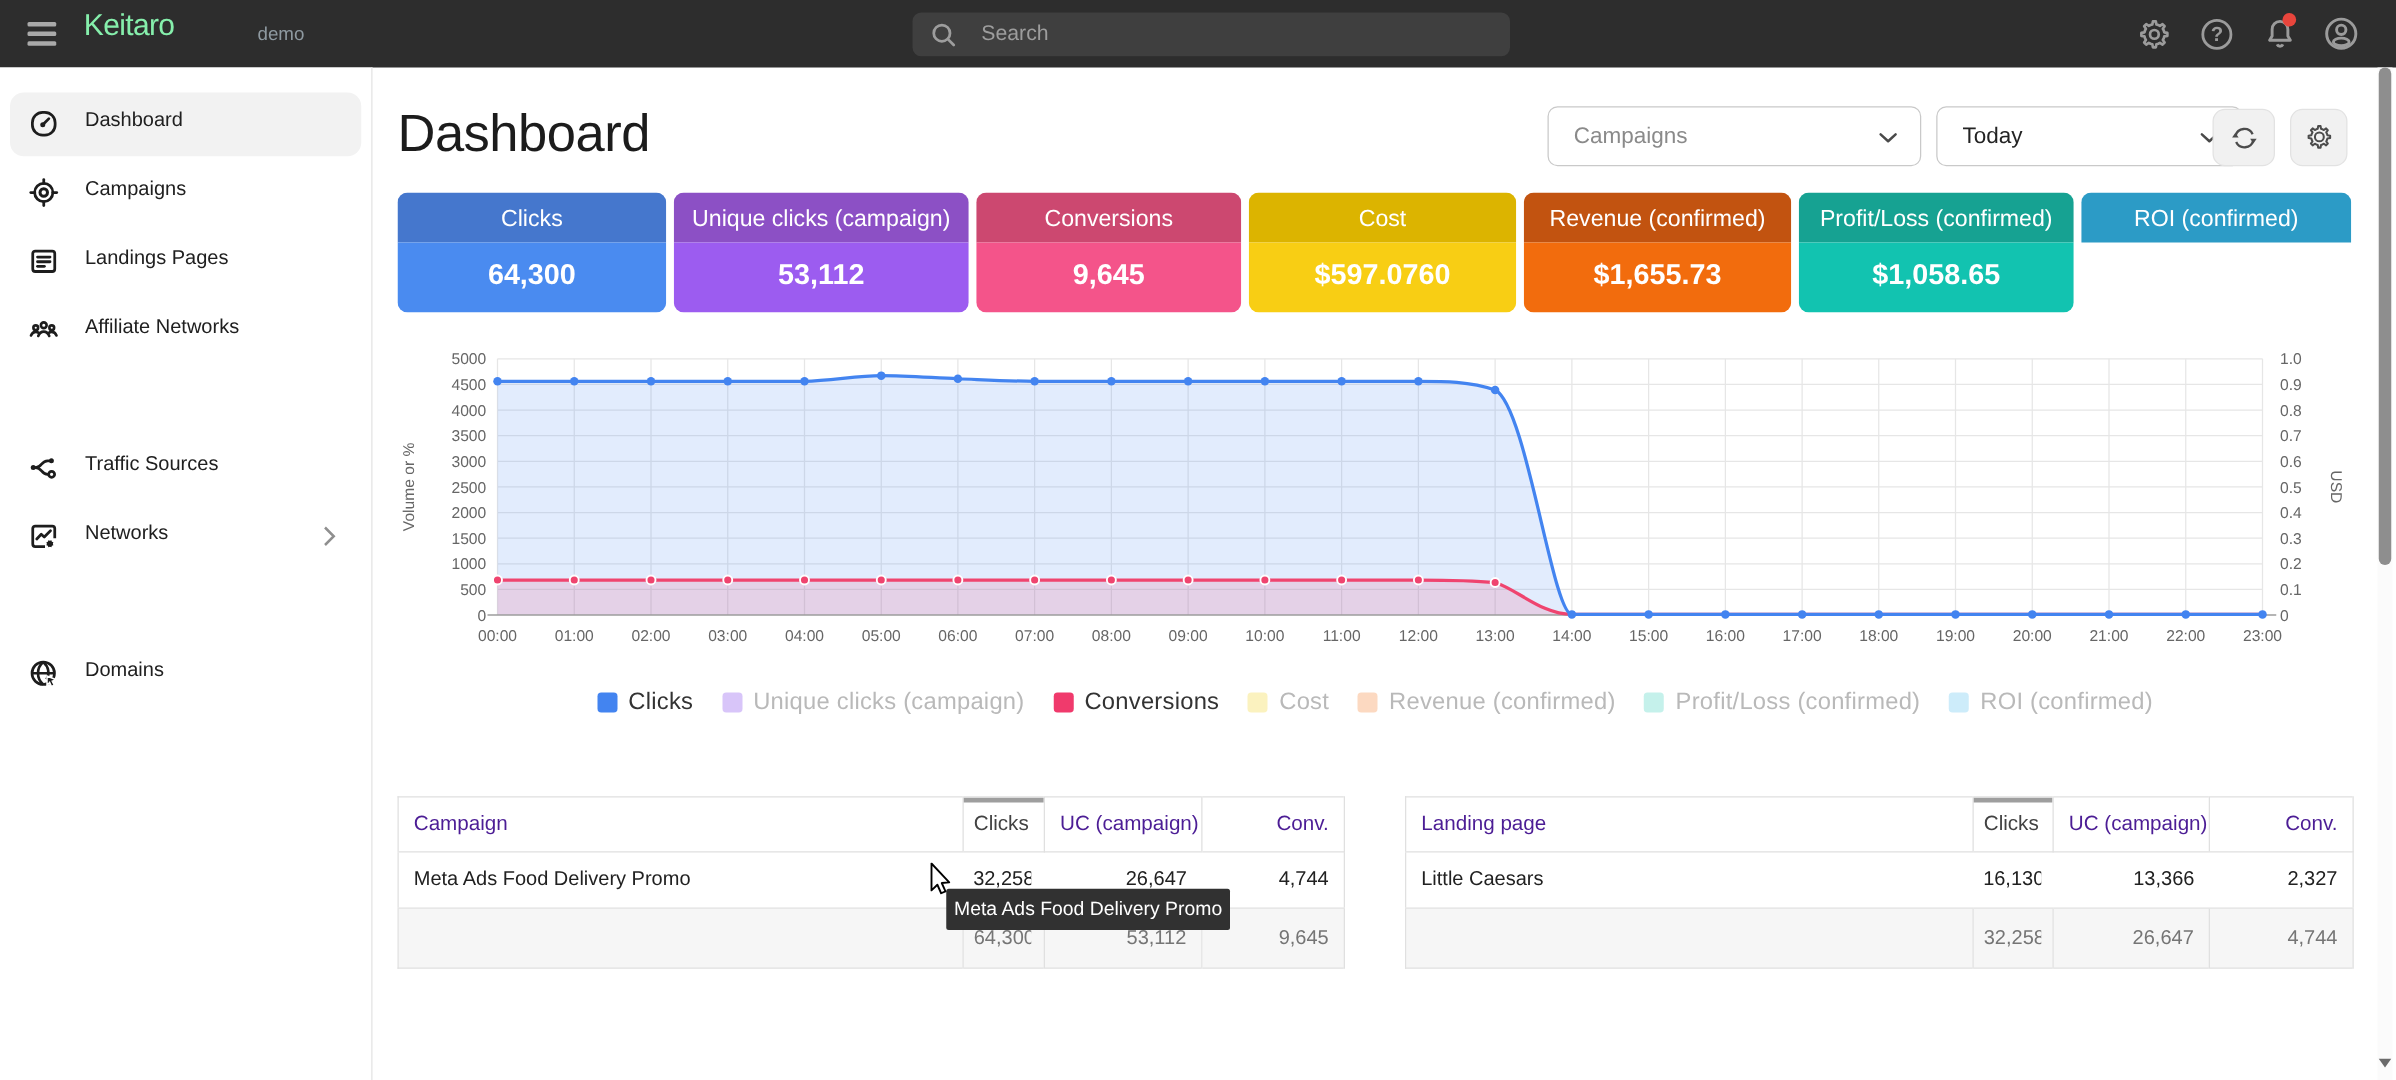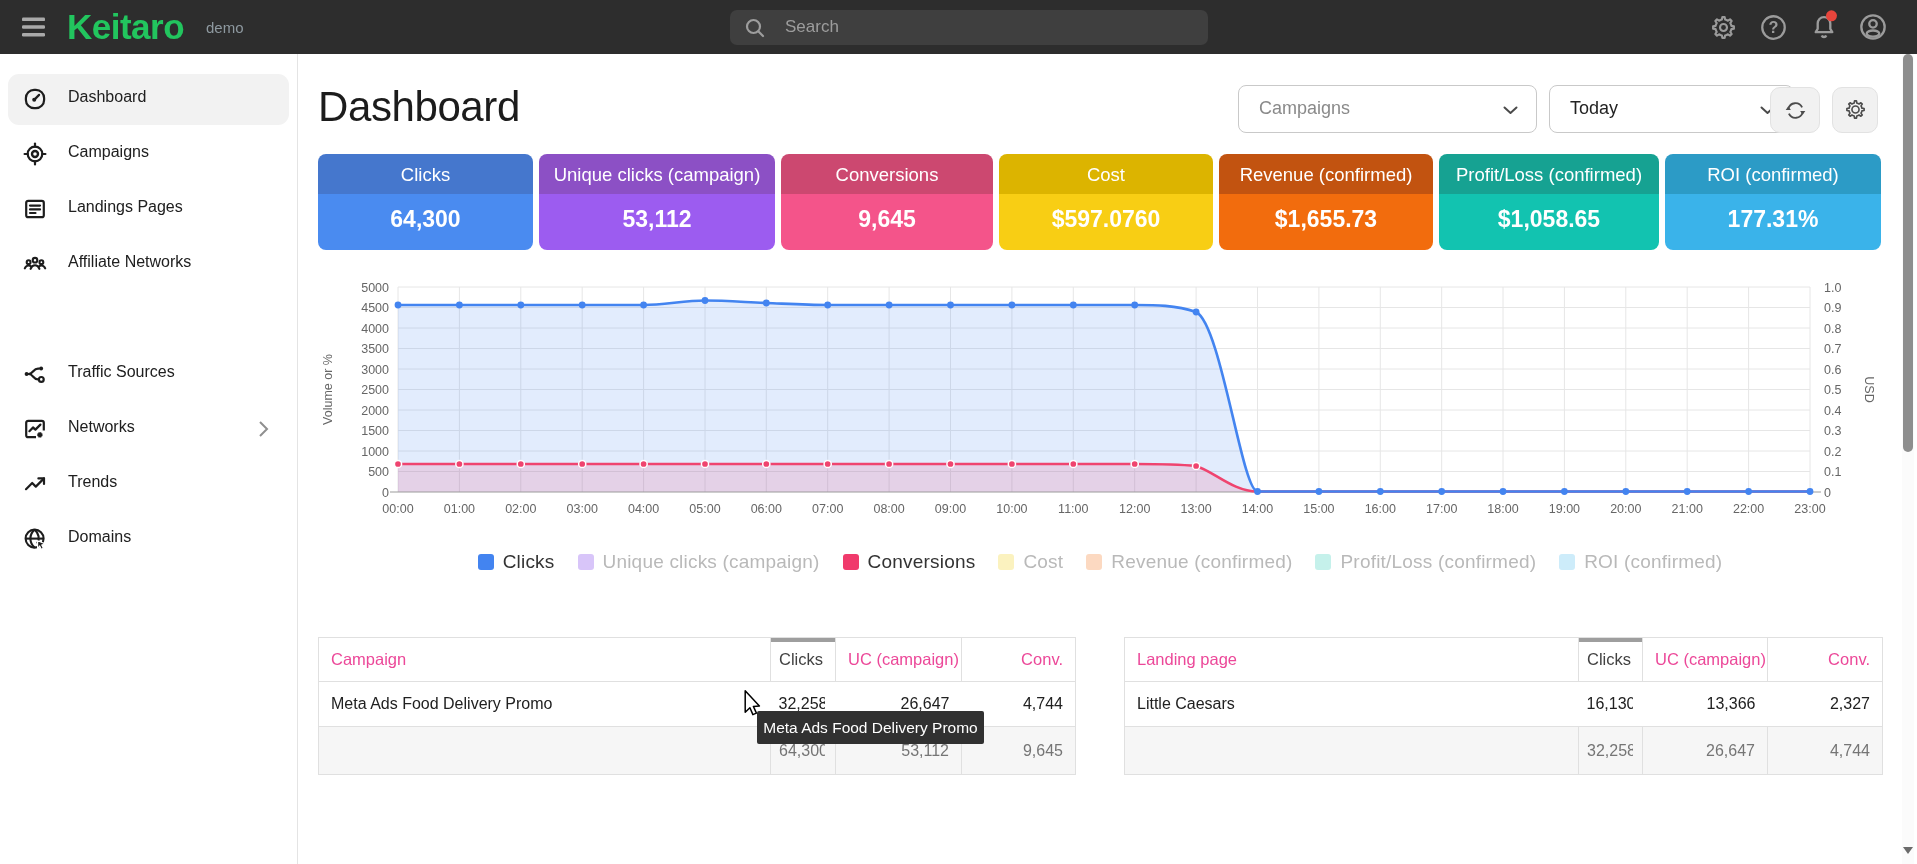--- a/index.html
+++ b/index.html
@@ -1,19 +1,19 @@
 <!DOCTYPE html>
 <html><head><meta charset="utf-8">
 <style>
 *{margin:0;padding:0;box-sizing:border-box}
 html,body{width:1917px;height:864px;overflow:hidden;background:#fff;font-family:"Liberation Sans",sans-serif;position:relative}
 .abs{position:absolute}
 
 #topbar{position:absolute;left:0;top:0;width:1917px;height:54px;background:#2d2d2d}
-#logo{position:absolute;left:67px;top:7px;font-size:35px;font-weight:bold;color:#22c55e;letter-spacing:-0.5px}
+#logo{position:absolute;left:67px;top:7px;font-size:24px;font-weight:normal;color:#86efac;letter-spacing:-0.5px}
 #demo{position:absolute;left:206px;top:19px;font-size:15px;color:#8e99a0}
 #search{position:absolute;left:730px;top:10px;width:478px;height:35px;background:#3f3f3f;border-radius:7px}
 #search span{position:absolute;left:55px;top:7px;font-size:17px;color:#9d9d9d}
 
 #sidebar{position:absolute;left:0;top:54px;width:298px;height:810px;background:#fff;border-right:1px solid #e4e4e4}
 .mi{position:absolute;left:8px;width:281px;height:51px}
 .mi .txt{position:absolute;left:60px;top:14px;font-size:16px;color:#202020}
 .mi .ic{position:absolute;left:15px;top:13px;width:24px;height:24px}
 .mi.act{background:#f2f2f2;border-radius:11px}
 
@@ -28,21 +28,21 @@
 
 #legend{position:absolute;left:318px;top:551px;width:1564px;display:flex;justify-content:center;gap:23px}
 .li{display:flex;align-items:center;gap:9px;font-size:19px;letter-spacing:0.2px;height:22px}
 .li .sq{width:16px;height:16px;border-radius:3px}
 .li.on{color:#333}
 .li.off{color:#b9b9b9}
 
 table{border-collapse:collapse;table-layout:fixed;font-size:16px;color:#212121;background:#fff}
 table{border:1px solid #e0e0e0}
 th,td{font-weight:400;white-space:nowrap;overflow:hidden}
-thead th{height:44px;color:#ec4899;text-align:left;padding:0 12px;font-size:16.5px;border-bottom:1px solid #e0e0e0}
+thead th{height:44px;color:#4c1d95;text-align:left;padding:0 12px;font-size:16.5px;border-bottom:1px solid #e0e0e0}
 tbody td{height:45px;padding:0 12px;border-bottom:1px solid #e0e0e0}
 tfoot td{height:48px;padding:0 12px;background:#f6f6f6;color:#757575}
 .vb{border-left:1px solid #e0e0e0;border-right:1px solid #e0e0e0}
 .num{text-align:right}
 .clip{padding:0 !important}
 .clip .cw{margin-left:8px;width:46px;overflow:hidden;white-space:nowrap}
 th.sorted{position:relative;color:#424242}
 th.sorted .sortbar{position:absolute;left:-1px;top:0;width:65px;height:4px;background:#9e9e9e}
 
 #tooltip{position:absolute;left:757px;top:711px;width:227px;height:33px;background:#313131;border-radius:2px;color:#fff;font-size:15.5px;line-height:33px;text-align:center}
@@ -142,27 +142,20 @@
     <svg class="ic" viewBox="0 0 24 24" fill="none" stroke="#1d1d1d" stroke-width="2.2" stroke-linejoin="round">
       <path d="M20.8,13.5 V5.8 a2,2 0 0 0 -2,-2 H5.2 a2,2 0 0 0 -2,2 V18.2 a2,2 0 0 0 2,2 H13"></path>
       <path d="M6.4,14.2 L10,10.4 L12.4,12.6 L17.4,7.6" stroke-linecap="round"></path>
       <path d="M18.1,15.1 l0.4,1.2 1.2,0.4 -0.4,1.2 0.4,1.2 -1.2,0.4 -0.4,1.2 -1.2,-0.4 -1.2,0.4 -0.4,-1.2 -1.2,-0.4 0.4,-1.2 -0.4,-1.2 1.2,-0.4 0.4,-1.2 1.2,0.4 Z" fill="#1d1d1d" stroke="none"></path>
     </svg>
     <div class="txt">Networks</div>
     <svg class="abs" style="left:248px;top:14px" width="14" height="22" viewBox="0 0 14 22" fill="none" stroke="#8f8f8f" stroke-width="2">
         <path d="M4,4 L11,11 L4,18"></path>
       </svg>
   </div>
-  <div class="mi" style="top:405px">
-    <svg class="ic" viewBox="0 0 24 24" fill="none" stroke="#1d1d1d" stroke-width="2.2" stroke-linecap="round" stroke-linejoin="round">
-      <path d="M3,17.2 L9.2,11 L12.8,14.6 L21,6.4"></path>
-        <path d="M15.4,6.4 H21 V12"></path>
-    </svg>
-    <div class="txt">Trends</div>
-  </div>
   <div class="mi" style="top:460px">
     <svg class="ic" viewBox="0 0 24 24" fill="none" stroke="#1d1d1d" stroke-width="2.1">
       <circle cx="11.6" cy="11.6" r="9"></circle>
       <path d="M2.6,11.6 H20.6"></path>
       <path d="M11.6,2.6 c-5.6,4.8 -5.6,13.2 0,18"></path>
       <path d="M11.6,2.6 c4.4,3.8 5.3,9.4 2.6,14"></path>
       <path d="M14.6,13.8 l7.4,3 -3.2,1.2 1.6,3.2 -2.2,1 -1.5,-3.2 -2.1,2.6 Z" fill="#1d1d1d" stroke="#fff" stroke-width="1.2"></path>
     </svg>
     <div class="txt">Domains</div>
   </div>
@@ -213,21 +206,20 @@
 <div class="card" style="left:1219px;width:214px">
     <div class="hd" style="background:#c25310">Revenue (confirmed)</div>
     <div class="vl" style="background:#f26c0d">$1,655.73</div>
   </div>
 <div class="card" style="left:1439px;width:220px">
     <div class="hd" style="background:#16a292">Profit/Loss (confirmed)</div>
     <div class="vl" style="background:#12c3b0">$1,058.65</div>
   </div>
 <div class="card" style="left:1665px;width:216px">
     <div class="hd" style="background:#2c9bc6">ROI (confirmed)</div>
-    <div class="vl" style="background:#3ab3ea">177.31%</div>
   </div>
 <svg class="abs" style="left:318px;top:272px" width="1564" height="268" viewBox="0 0 1564 268" font-family="Liberation Sans,sans-serif">
 <g stroke="#e6e6e6" stroke-width="1">
       <line x1="80.0" y1="15.0" x2="1492.0" y2="15.0"></line>
       <line x1="80.0" y1="35.5" x2="1492.0" y2="35.5"></line>
       <line x1="80.0" y1="56.0" x2="1492.0" y2="56.0"></line>
       <line x1="80.0" y1="76.5" x2="1492.0" y2="76.5"></line>
       <line x1="80.0" y1="97.0" x2="1492.0" y2="97.0"></line>
       <line x1="80.0" y1="117.5" x2="1492.0" y2="117.5"></line>
       <line x1="80.0" y1="138.0" x2="1492.0" y2="138.0"></line>

